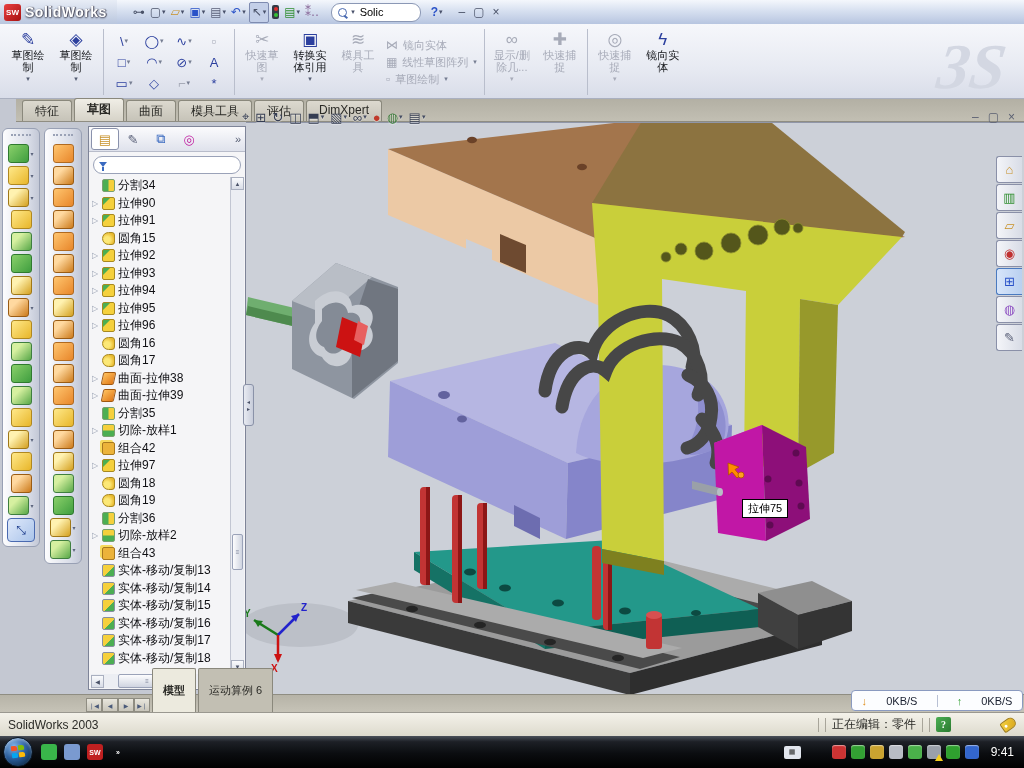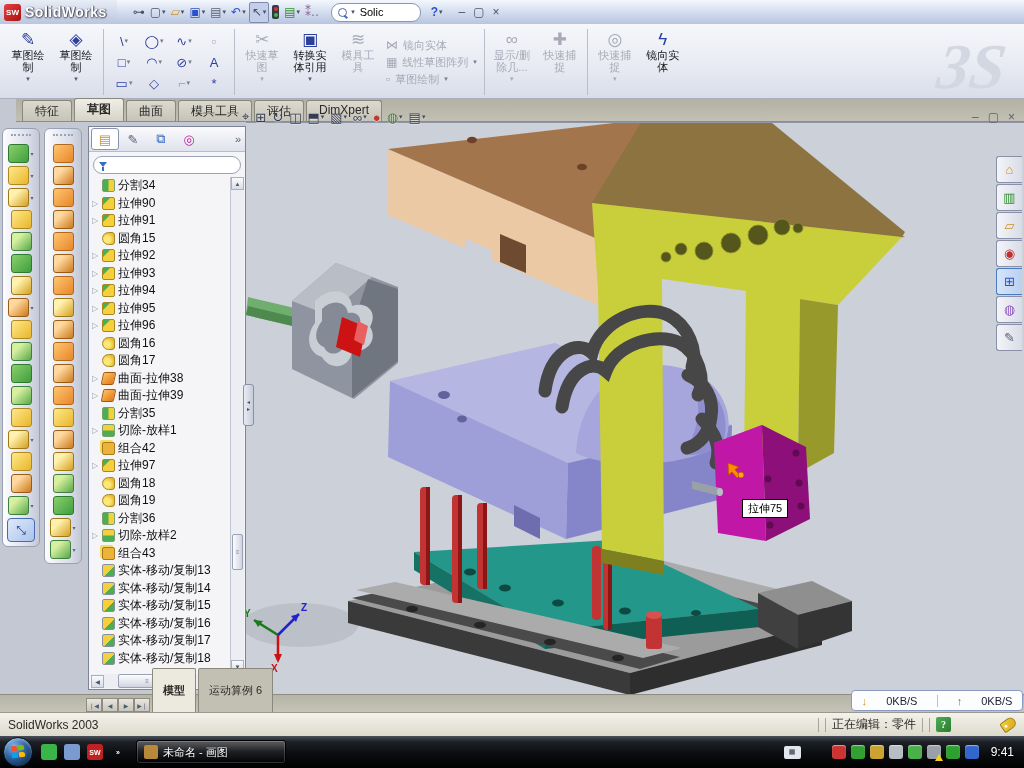--- a/index.html
+++ b/index.html
@@ -887,24 +887,20 @@
       <div class="flag f3"></div>
       <div class="flag f4"></div>
   </div>
   <div id="quicklaunch">
       <div class="qlic" style="background: rgb(57, 181, 74);"></div>
       <div class="qlic" style="background: rgb(122, 154, 208);"></div>
       <div class="qlic" style="background: rgb(192, 32, 32);">SW</div>
       <div class="qlic" style="background: transparent;">»</div>
     </div>
   <div id="taskwins" style="display:flex">
-      <div class="taskwin">
-        <div class="twicon" style="background: rgb(184, 137, 58);"></div>
-        <div class="twlabel">未命名 - 画图</div>
-      </div>
     </div>
   <div id="tray">
       <div id="kbicon">▦</div>
       <div class="trayic" style="background: rgb(204, 51, 51);"></div>
       <div class="trayic" style="background: rgb(51, 160, 51);"></div>
       <div class="trayic" style="background: rgb(202, 163, 48);"></div>
       <div class="trayic" style="background: rgb(184, 188, 196);"></div>
       <div class="trayic" style="background: rgb(74, 176, 74);"></div>
       <div class="trayic warn" style="background: rgb(154, 160, 170);"></div>
       <div class="trayic" style="background: rgb(47, 160, 47);"></div>

